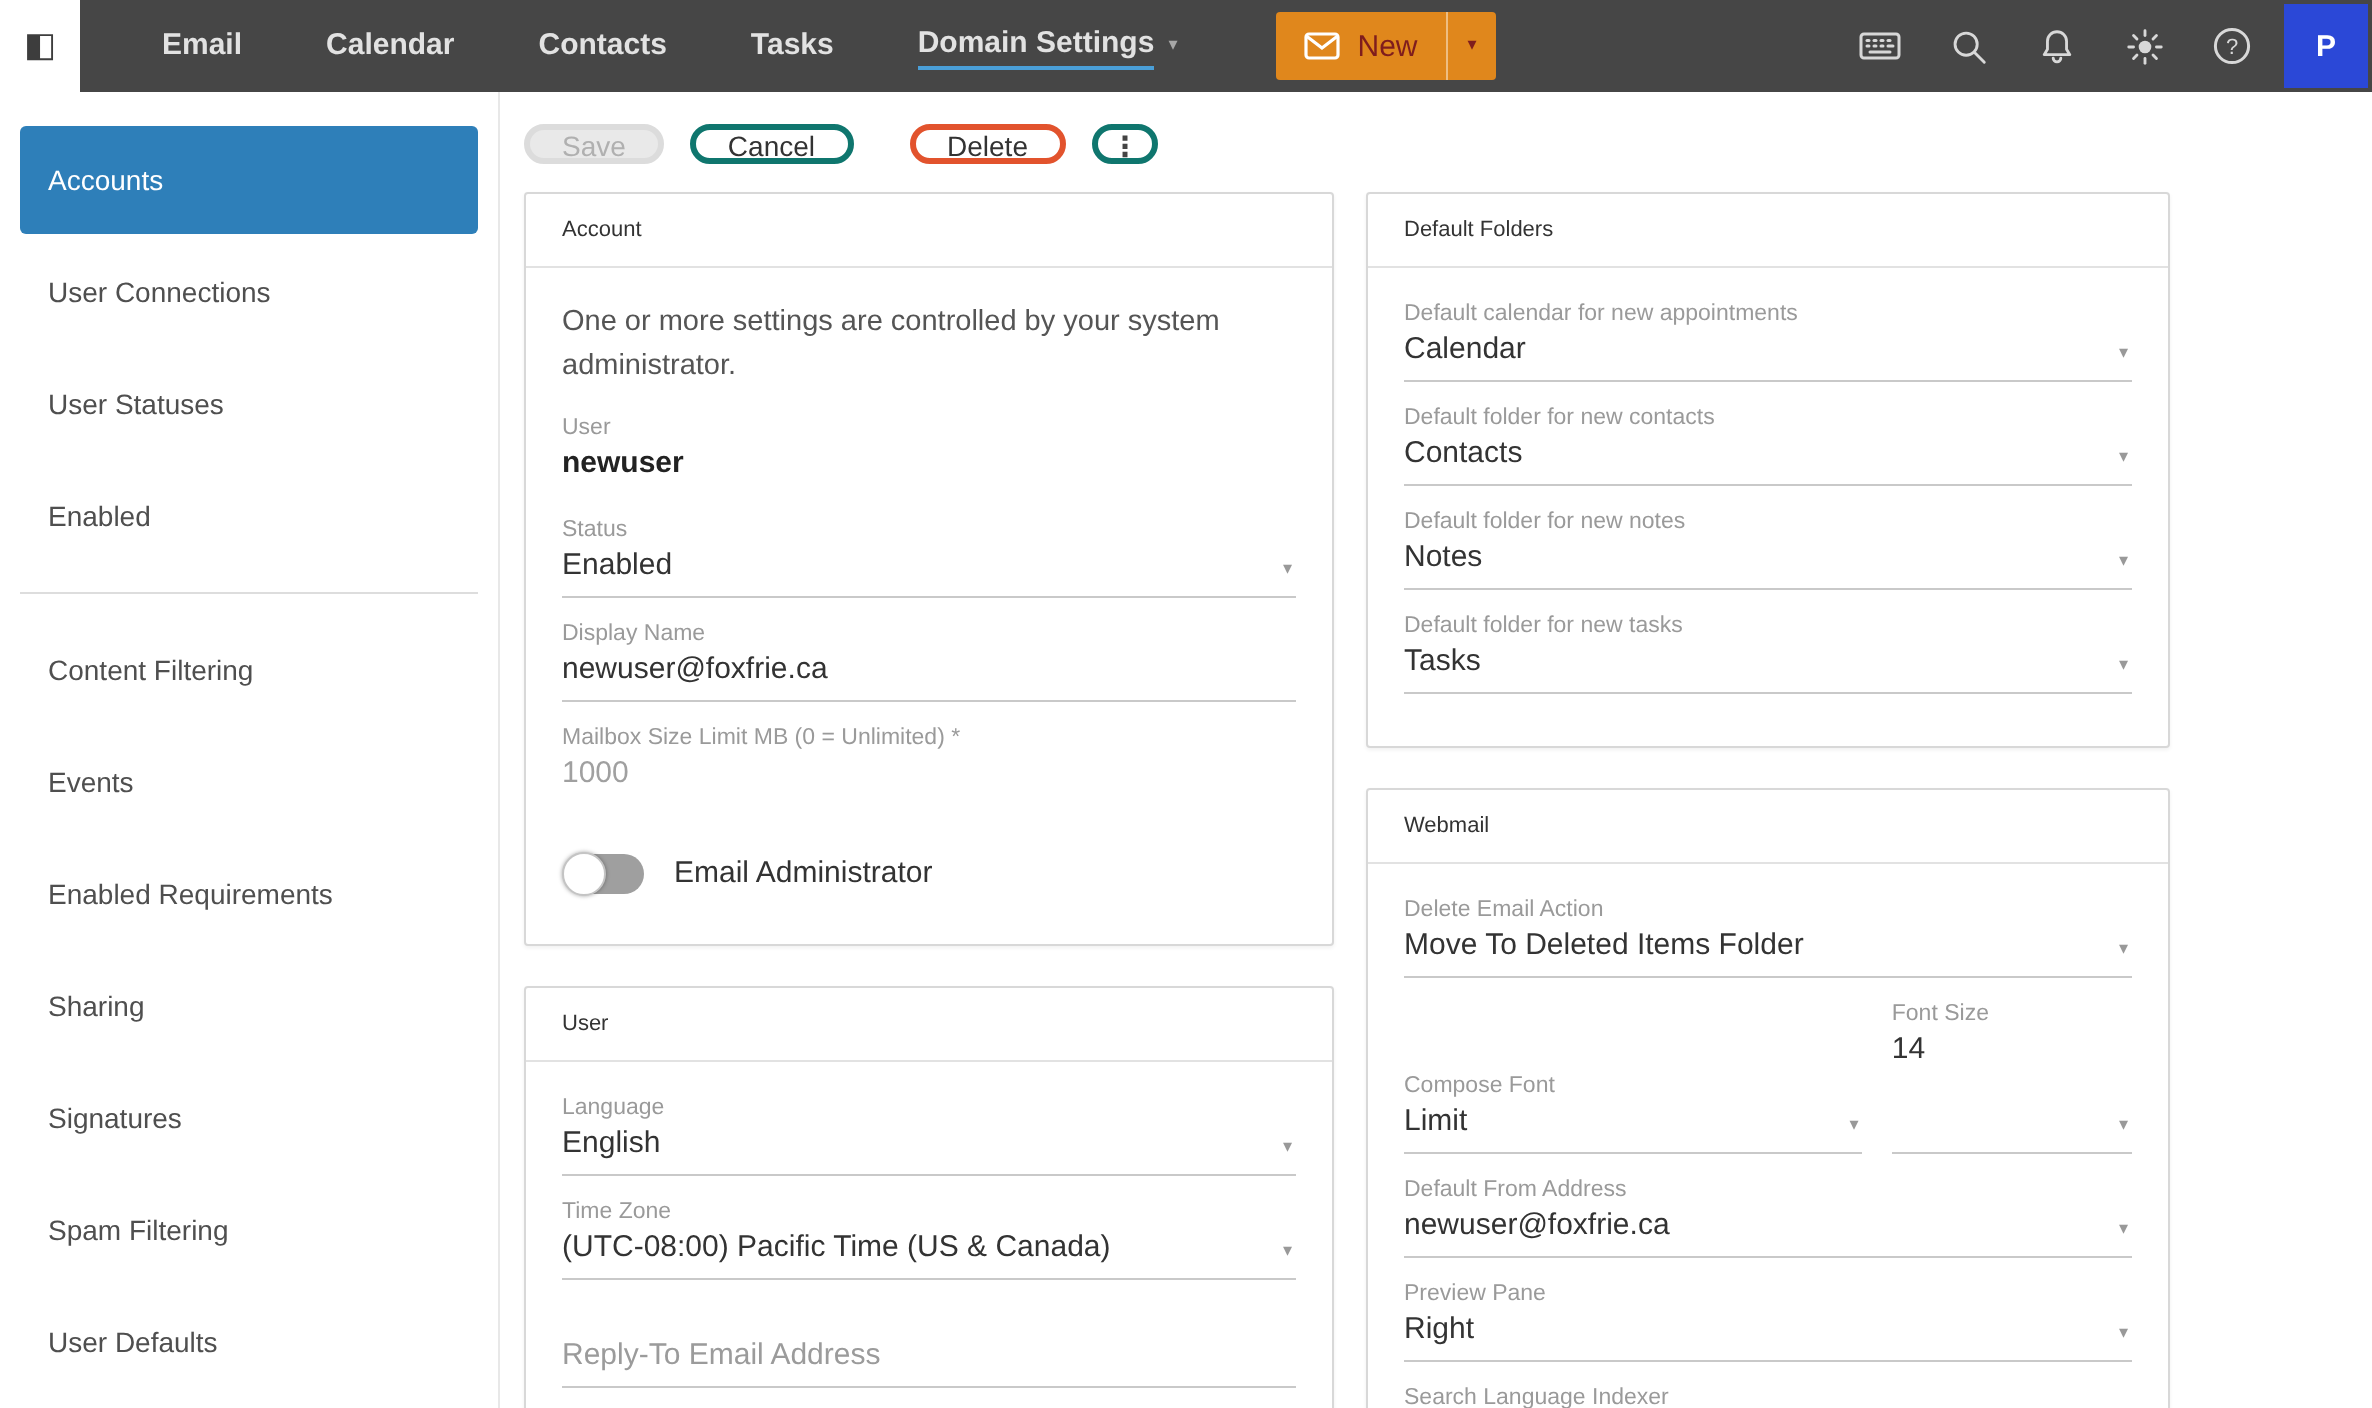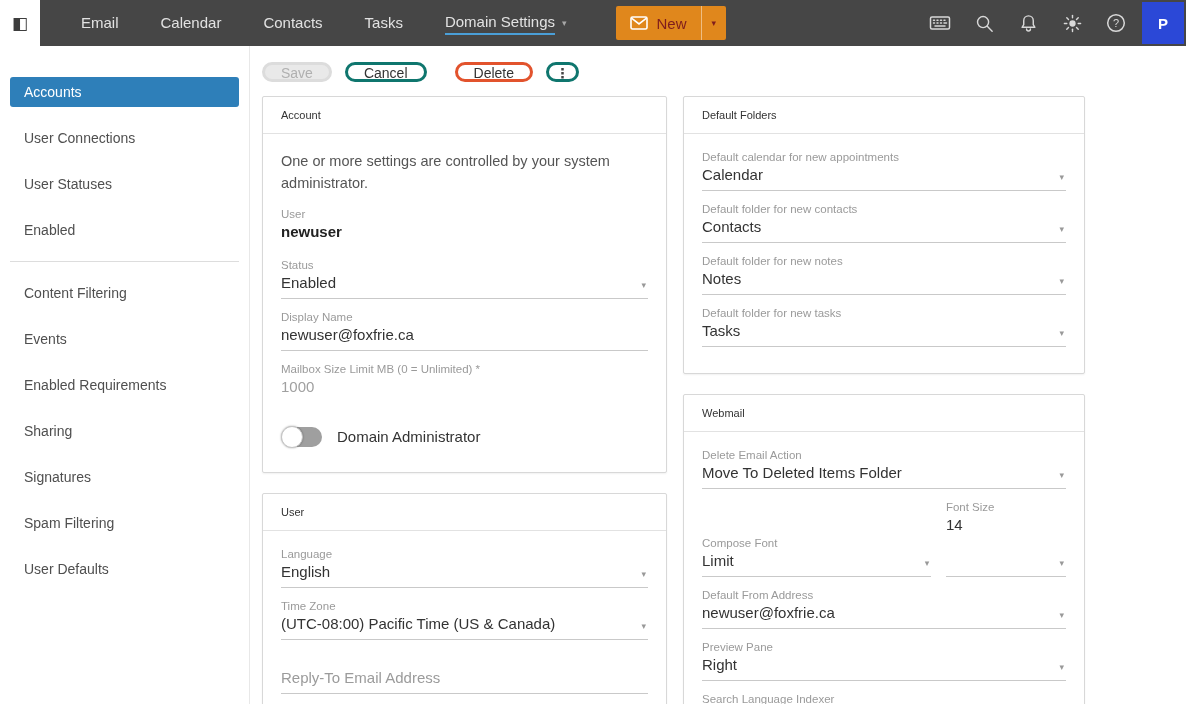--- a/index.html
+++ b/index.html
@@ -3,39 +3,39 @@
 <meta charset="utf-8">
 <style>
   * { margin:0; padding:0; box-sizing:border-box; }
   html,body { width:1186px; height:704px; overflow:hidden; }
   body { font-family:"Liberation Sans", sans-serif; background:#fff; position:relative; }
 
   
   .navbar { position:absolute; top:0; left:0; right:0; height:46px; background:#464646; display:flex; align-items:center; }
   .nav-toggle { width:40px; height:46px; background:#fff; display:flex; align-items:center; justify-content:center; cursor:pointer; flex:0 0 auto; }
   .nav-toggle span { font-family:"DejaVu Sans", sans-serif; font-size:17px; color:#3d3d3d; }
-  .nav-items { display:flex; margin-left:20px; }
+  .nav-items { display:flex; margin-left:20px;font-weight:bold; }
   .nav-item { color:#e2e2e2; font-size:15px; padding:0 21px; height:46px; display:flex; align-items:center; cursor:pointer; white-space:nowrap; }
   .nav-item .nav-label { padding:2px 0 3px; }
   .nav-item.active .nav-label { border-bottom:2px solid #4a9fd8; }
   .nav-caret { font-family:"DejaVu Sans", sans-serif; font-size:9px; color:#a7a7a7; margin-left:7px; }
 
   .new-btn { display:flex; align-items:center; height:34px; margin-left:28px; background:#e0871c; border-radius:2px; color:#7f1d1d; cursor:pointer; overflow:hidden; }
   .new-main { display:flex; align-items:center; gap:9px; padding:0 14px; font-size:15px; height:34px; }
   .new-split { width:1px; height:34px; background:rgba(255,255,255,.45); }
   .new-caret { padding:0 10px; font-family:"DejaVu Sans", sans-serif; font-size:9px; height:34px; display:flex; align-items:center; }
 
   .nav-right { margin-left:auto; display:flex; align-items:center; }
   .nav-icon { width:44px; height:46px; display:flex; align-items:center; justify-content:center; cursor:pointer; }
   .nav-icon svg { stroke:#d8d8d8; fill:none; stroke-width:1.5; stroke-linecap:round; stroke-linejoin:round; }
   .avatar { width:42px; height:42px; margin:2px 2px 2px 4px; background:#2b48d7; color:#fff; font-size:15px; font-weight:bold; display:flex; align-items:center; justify-content:center; cursor:pointer; }
 
   
   .sidebar { position:absolute; top:46px; left:0; bottom:0; width:250px; background:#fff; border-right:1px solid #e8e8e8; padding-top:15px; }
-  .side-item { margin:16px 10px; padding:7px 14px; font-size:14px; color:#4f4f4f; border-radius:3px; cursor:pointer; }
+  .side-item { margin:2px 10px; padding:19px 14px; font-size:14px; color:#4f4f4f; border-radius:3px; cursor:pointer; }
   .side-item.selected { background:#2e7fb9; color:#fff; }
   .side-divider { height:1px; background:#dddddd; margin:11px 10px; }
 
   
   .main { position:absolute; top:46px; left:250px; right:0; bottom:0; background:#fff; overflow:hidden; }
   .toolbar { padding:16px 0 14px 12px; display:flex; align-items:center; }
   .btn { height:20px; padding:0 16px; font-size:14px; font-family:inherit; background:#fff; border:3px solid #0f766e; border-radius:12px; color:#333; cursor:pointer; }
   .btn-save { background:#e9e9e9; border-color:#dcdcdc; color:#b0b0b0; cursor:default; margin-right:13px; }
   .btn-cancel { margin-right:28px; }
   .btn-delete { border-color:#e2532d; margin-right:13px; }
@@ -220,21 +220,21 @@
           <div class="field no-line disabled">
             <div class="flabel">Mailbox Size Limit MB (0 = Unlimited) *</div>
             <div class="fvalue">1000</div>
           </div>
 
           <div class="toggle-row">
             <div class="switch">
               <div class="track"></div>
               <div class="knob"></div>
             </div>
-            <div class="toggle-label">Domain Administrator</div>
+            <div class="toggle-label">Email Administrator</div>
           </div>
         </div>
       </div>
 
       <div class="card">
         <div class="card-header">User</div>
         <div class="card-body">
 
           <div class="field">
             <div class="flabel">Language</div>

